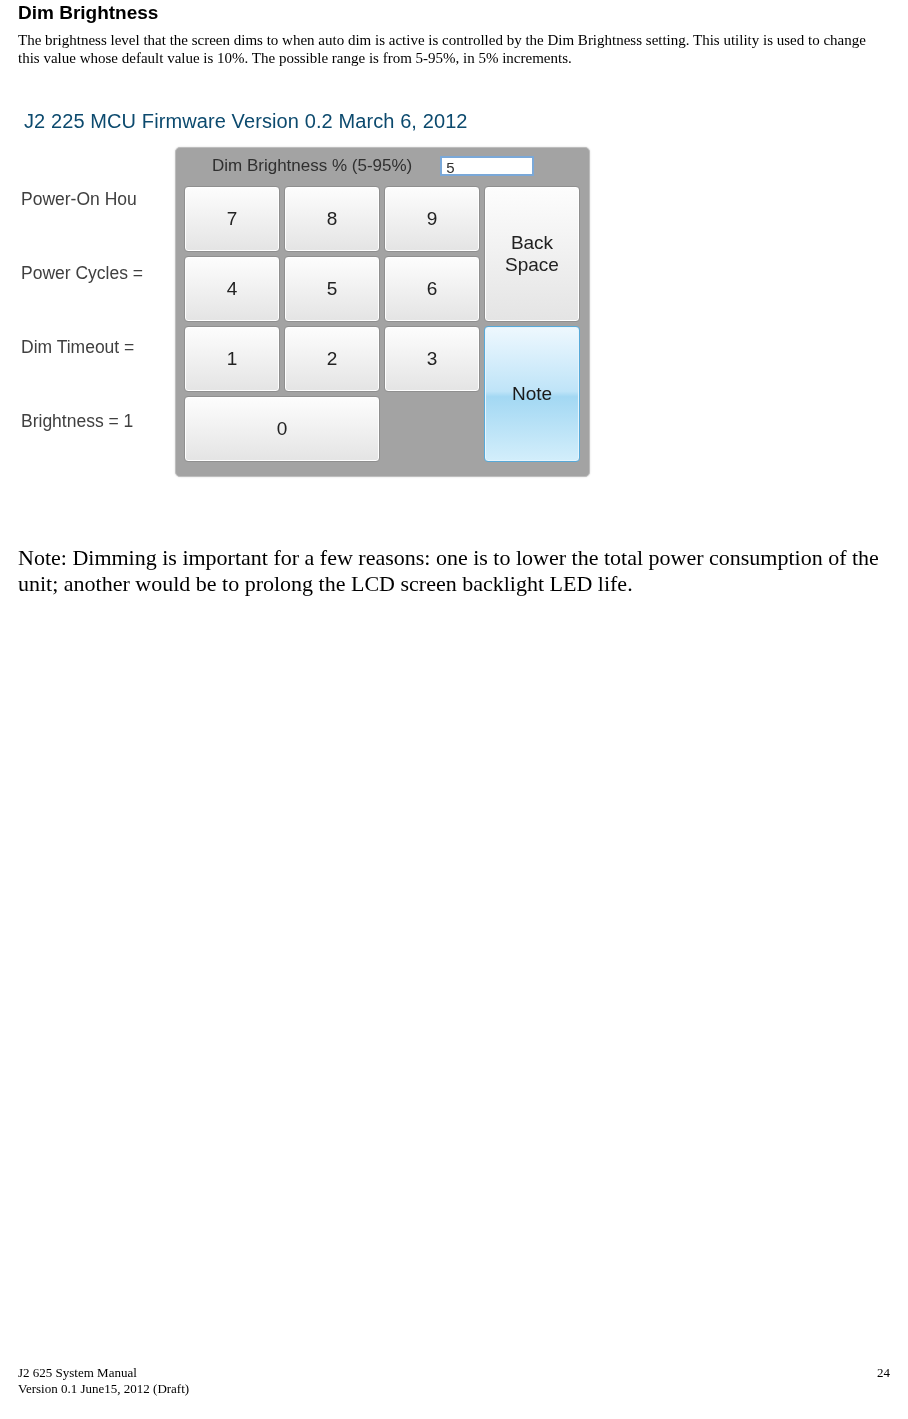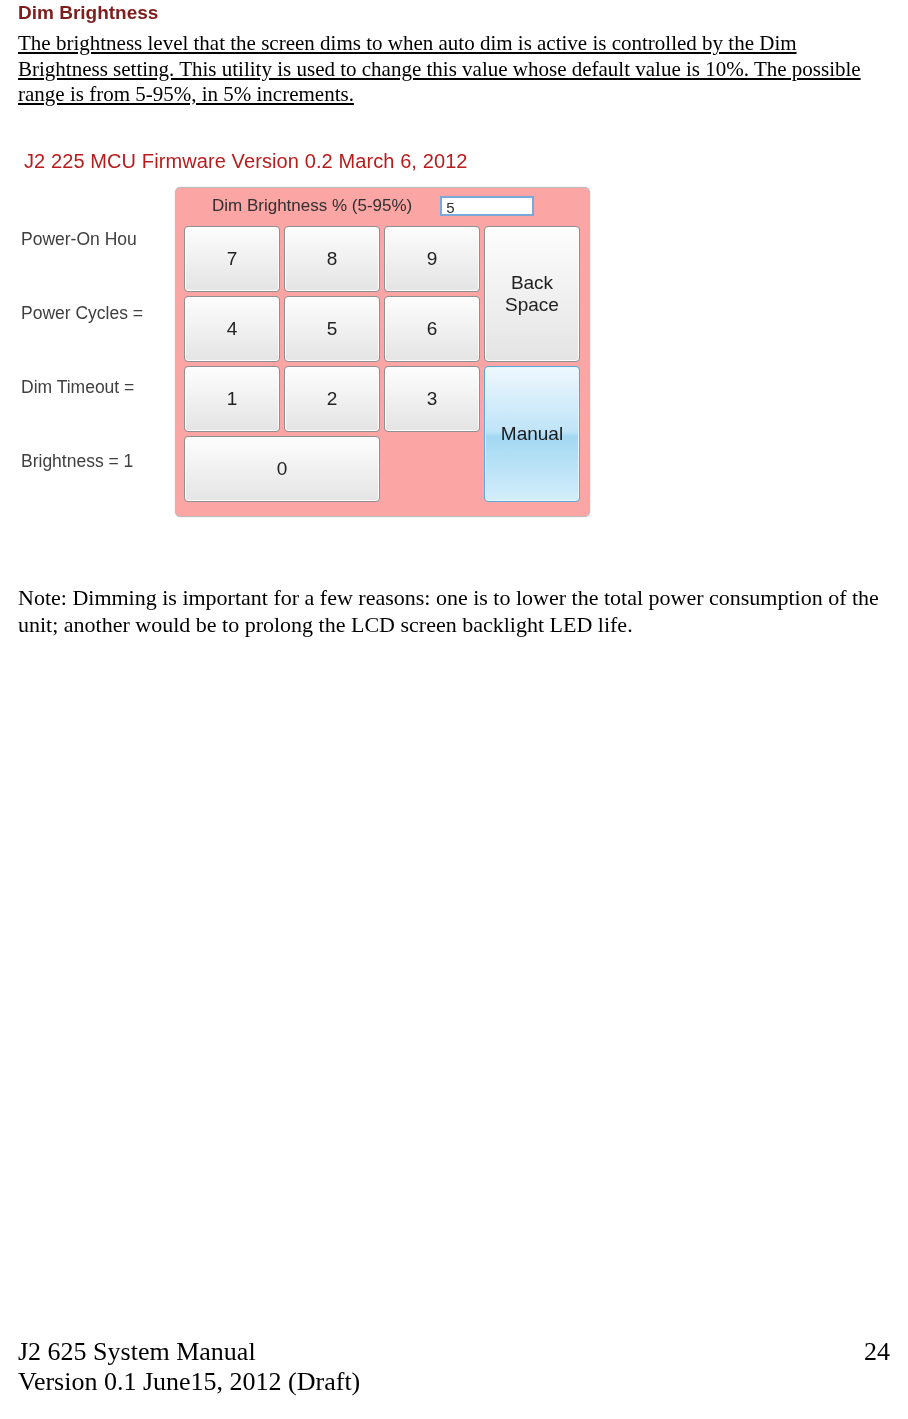--- a/index.html
+++ b/index.html
@@ -11,43 +11,42 @@
     background: #fff;
     width: 908px;
     height: 1419px;
     position: relative;
     box-sizing: border-box;
   }
   .page {
     padding: 0 18px 0 18px;
   }
   .section-heading {
-    color: #7f1d1d;
+    color: #000000;
     font-family: Arial, Helvetica, sans-serif;
     font-weight: bold;
     font-size: 19px;
     margin: 2px 0 2px 0;
   }
   .body-text {
-    font-size: 21px;
+    font-size: 15px;
     line-height: 1.22;
     margin: 7px 0 18px 0;
-    text-decoration: underline;
   }
   .note-text {
     font-size: 22px;
     line-height: 1.22;
     margin: 28px 0 0 0;
   }
   .screenshot-wrap {
     margin-top: 42px;
     margin-left: -2px;
   }
   .window-title {
-    color: #b91c1c;
+    color: #0c4a6e;
     font-family: Arial, Helvetica, sans-serif;
     font-size: 20px;
     font-weight: normal;
     letter-spacing: 0.1px;
     margin-bottom: 10px;
     margin-left: 8px;
     margin-top: 36px;
   }
   .window-body {
     position: relative;
@@ -70,21 +69,21 @@
     position: absolute;
     left: 0;
     white-space: nowrap;
   }
   .dialog {
     position: absolute;
     left: 159px;
     top: 4px;
     width: 415px;
     height: 330px;
-    background: #fca5a5;
+    background: #a3a3a3;
     border: 1px solid #bdbdbd;
     border-radius: 5px;
     box-shadow: 0 0 2px rgba(0,0,0,0.15);
     box-sizing: border-box;
     padding: 8px 8px 8px 8px;
   }
   .dialog-top {
     display: flex;
     align-items: center;
     margin-bottom: 10px;
@@ -132,21 +131,21 @@
     border: 1px solid #57a9d8;
     background: linear-gradient(#eef8fe, #bfe4f8 48%, #a3d8f3 52%, #d3eefb);
     box-shadow: inset 0 0 0 1px #e6f5fd;
     color: #1a1a1a;
   }
   .footer {
     position: absolute;
     bottom: 22px;
     left: 18px;
     right: 18px;
-    font-size: 26px;
+    font-size: 13px;
   }
   .footer-line { display: flex; justify-content: space-between; }
 </style>
 </head>
 <body>
 
 <div class="page">
   <div class="section-heading">Dim Brightness</div>
   <p class="body-text">The brightness level that the screen dims to when auto dim is active is controlled by the Dim Brightness setting. This utility is used to change this value whose default value is 10%. The possible range is from 5-95%, in 5% increments.</p>
 
@@ -170,21 +169,21 @@
           <div class="kbtn">8</div>
           <div class="kbtn">9</div>
           <div class="kbtn tall" style="white-space:pre-line">Back
 Space</div>
           <div class="kbtn">4</div>
           <div class="kbtn">5</div>
           <div class="kbtn">6</div>
           <div class="kbtn">1</div>
           <div class="kbtn">2</div>
           <div class="kbtn">3</div>
-          <div class="kbtn tall enter">Manual</div>
+          <div class="kbtn tall enter">Note</div>
           <div class="kbtn wide">0</div>
         </div>
       </div>
     </div>
   </div>
 
   <p class="note-text">Note: Dimming is important for a few reasons: one is to lower the total power consumption of the unit; another would be to prolong the LCD screen backlight LED life.</p>
 </div>
 
 <div class="footer">

